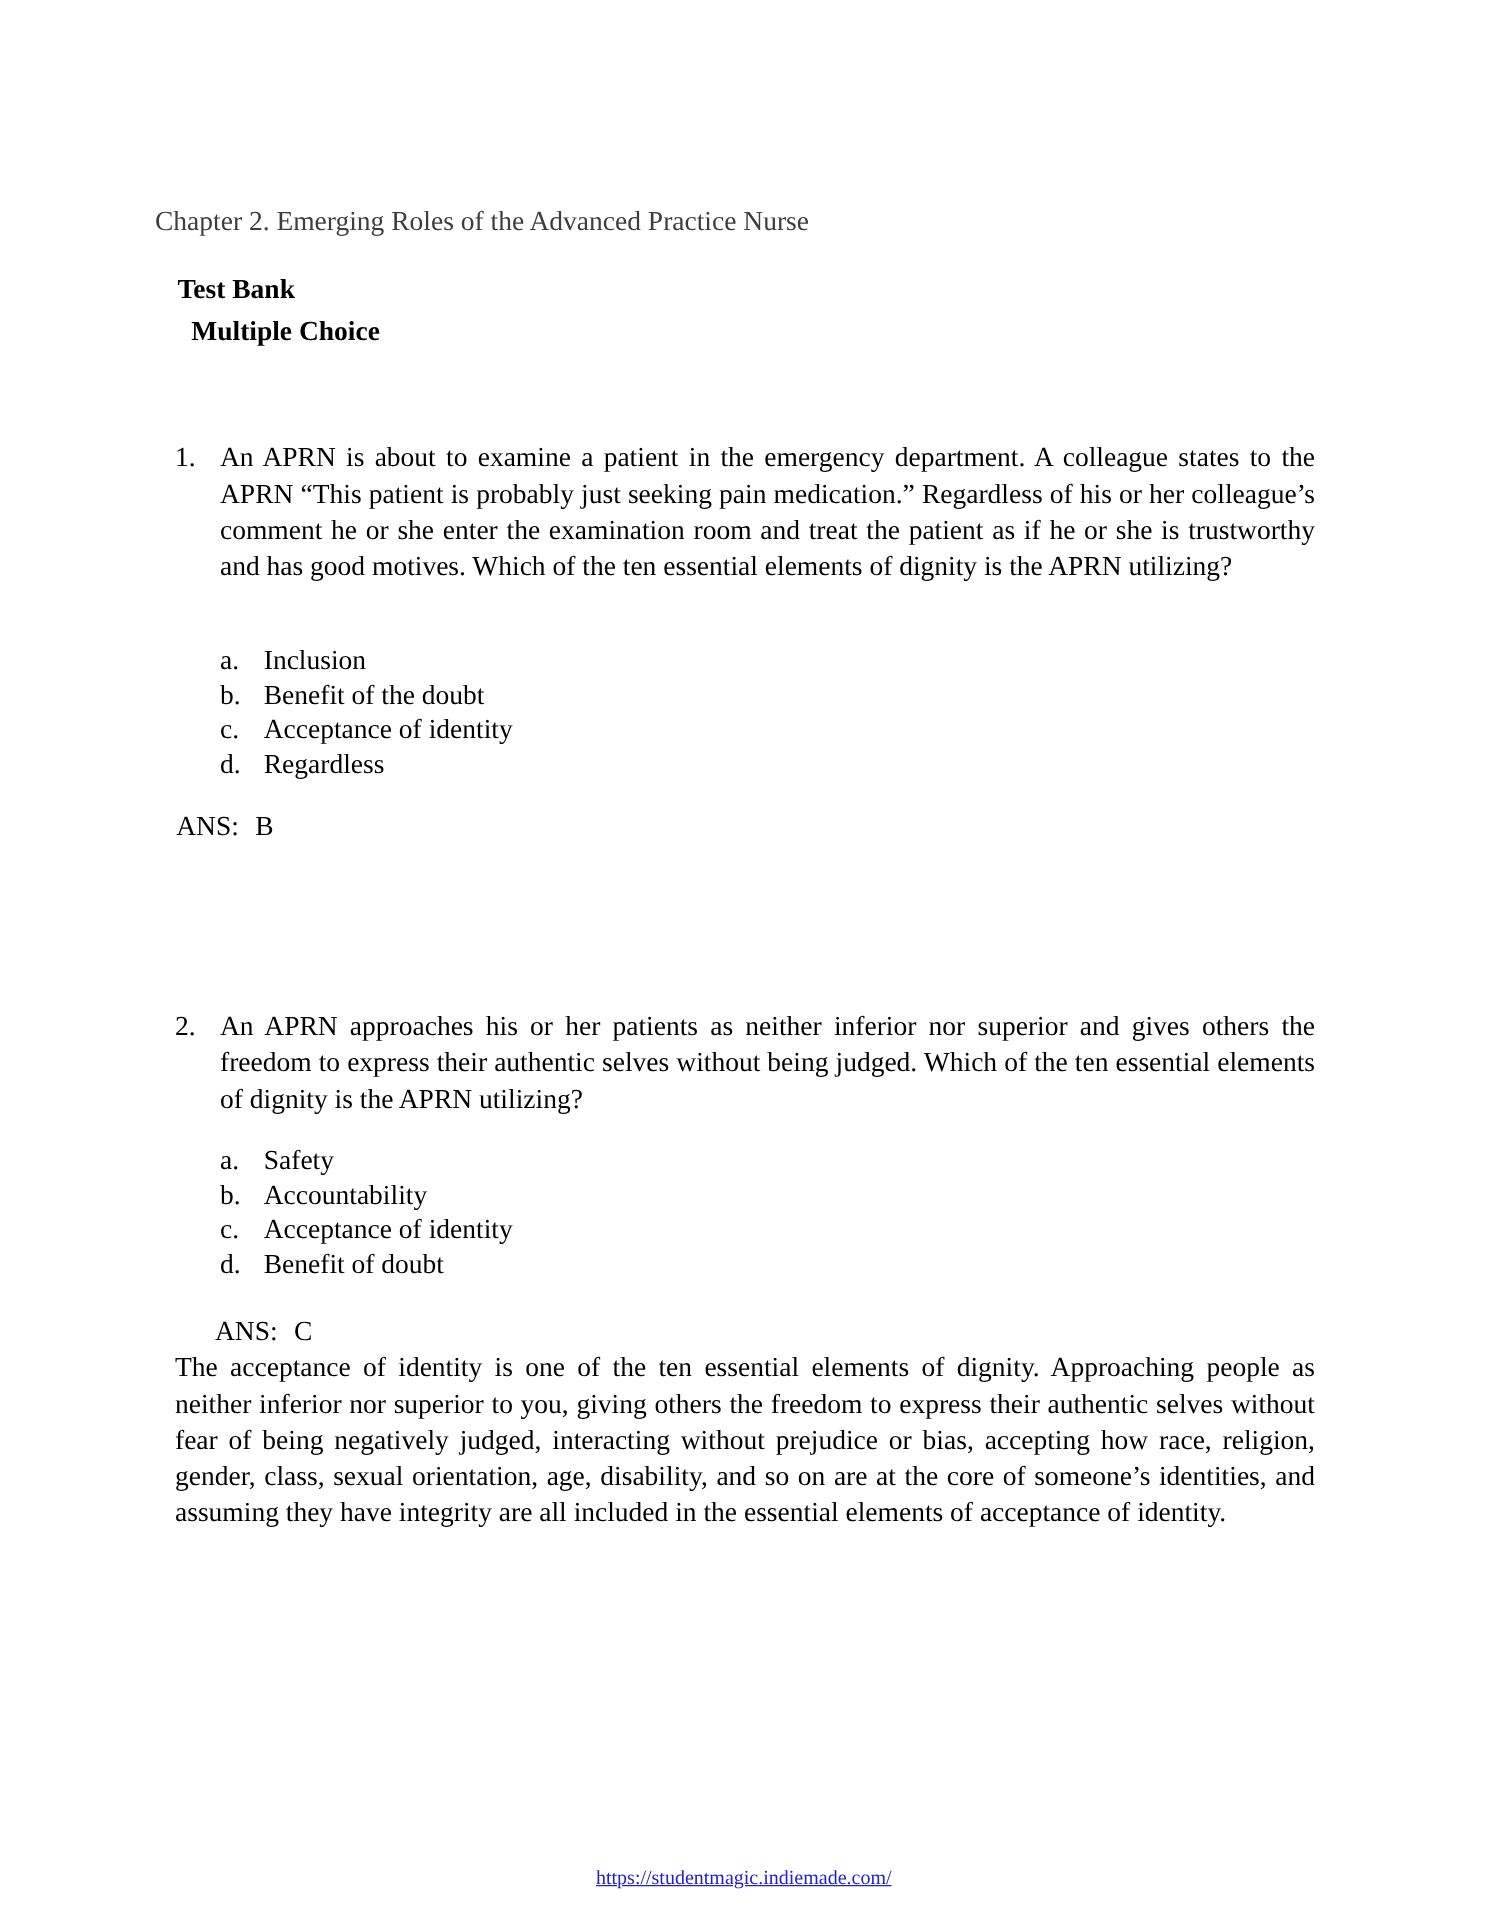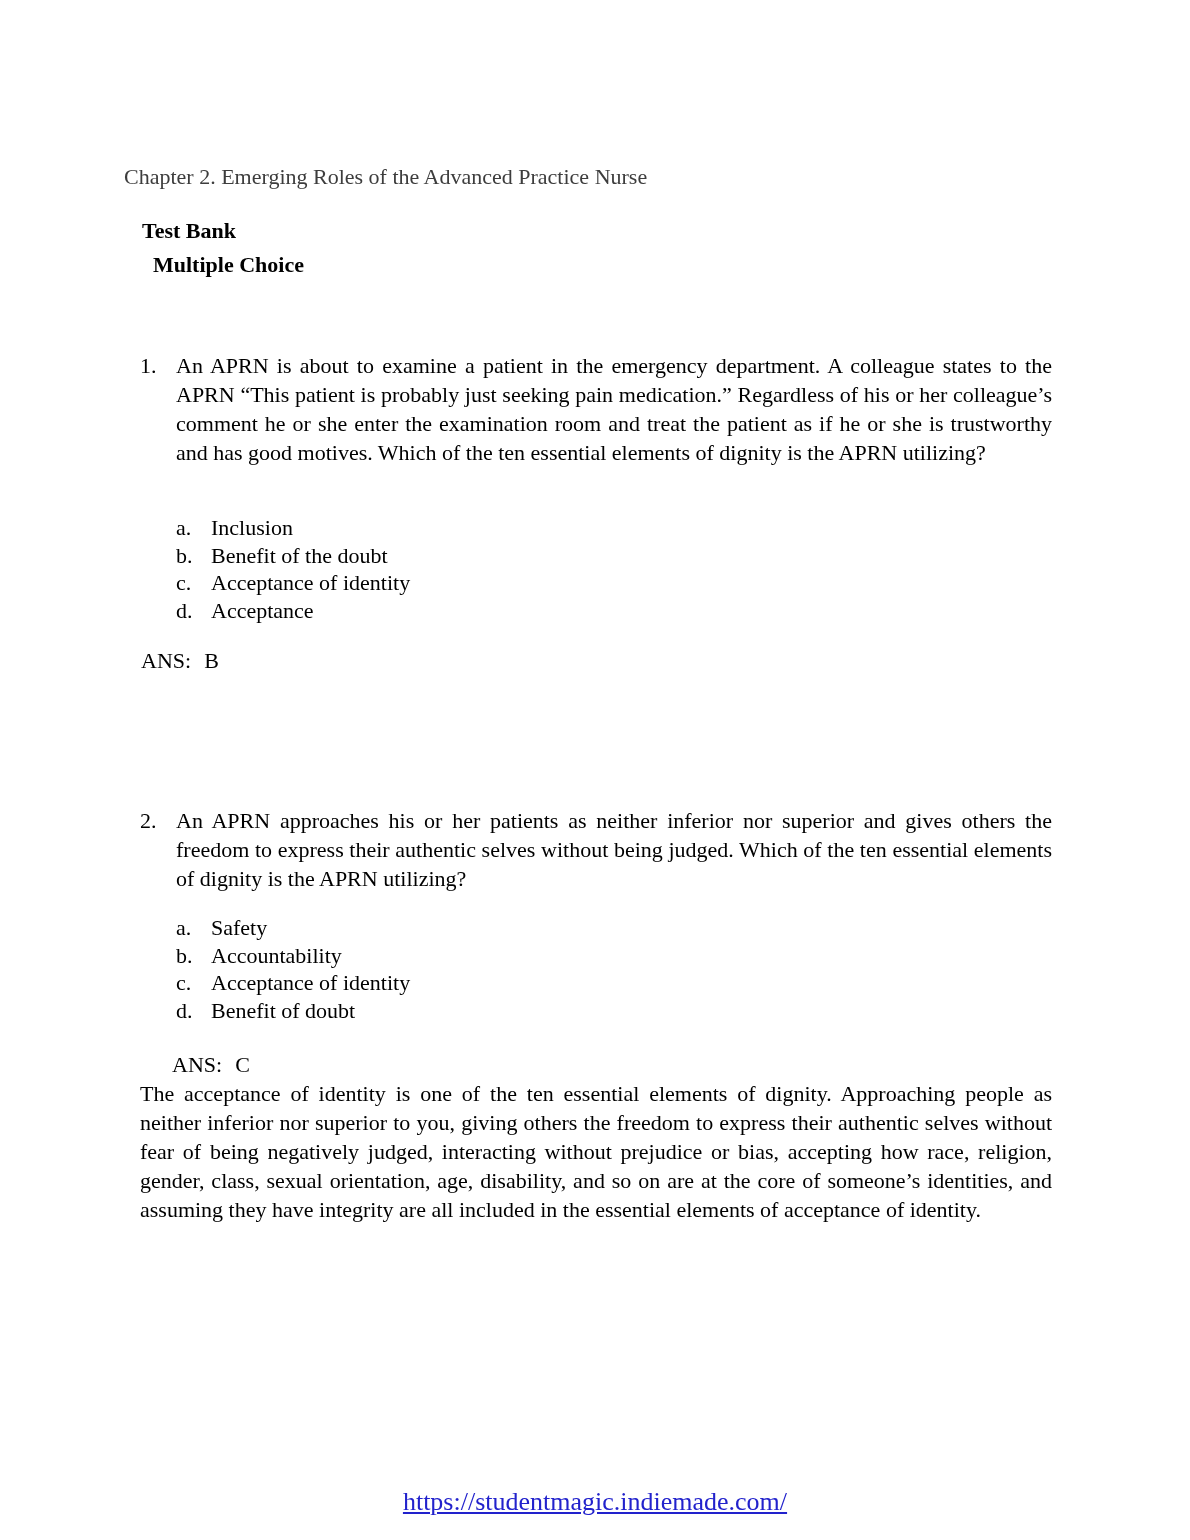--- a/index.html
+++ b/index.html
@@ -72,21 +72,21 @@
   .expl2 { left: 140px; top: 1079px; }
 
   .footer {
     left: 0; top: 1487px;
     width: 1190px;
     text-align: center;
   }
   .footer a {
     color: #2222cc;
     text-decoration: underline;
-    font-size: 26px;
+    font-size: 16px;
   }
 </style>
 </head>
 <body>
 
 <div class="page">
 
   <div class="abs chapter-title">Chapter 2. Emerging Roles of the Advanced Practice Nurse</div>
 
   <div class="abs heading-bold test-bank">Test Bank</div>
@@ -106,21 +106,21 @@
     <div class="option-row">
       <span class="opt-letter">b.</span>
       <span class="opt-text">Benefit of the doubt</span>
     </div>
     <div class="option-row">
       <span class="opt-letter">c.</span>
       <span class="opt-text">Acceptance of identity</span>
     </div>
     <div class="option-row">
       <span class="opt-letter">d.</span>
-      <span class="opt-text">Acceptance</span>
+      <span class="opt-text">Regardless</span>
     </div>
   </div>
 
   <div class="abs ans-line ans1">
     <span>ANS:</span><span class="ans-letter">B</span>
   </div>
 
 
   <div class="abs question q2">
     <span class="q-number">2.</span>

